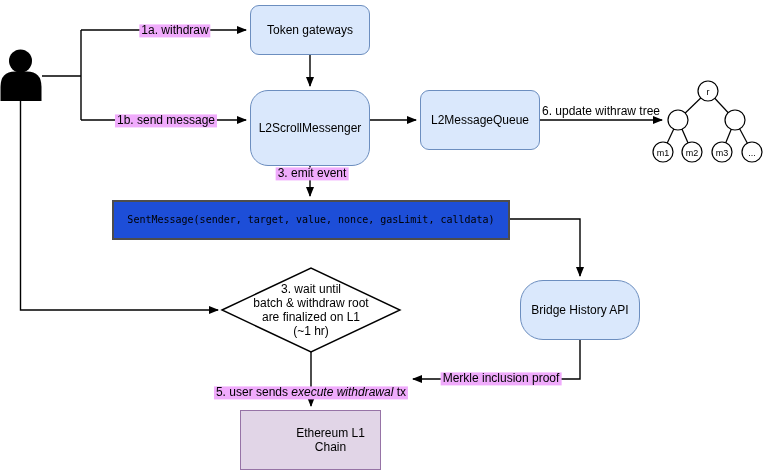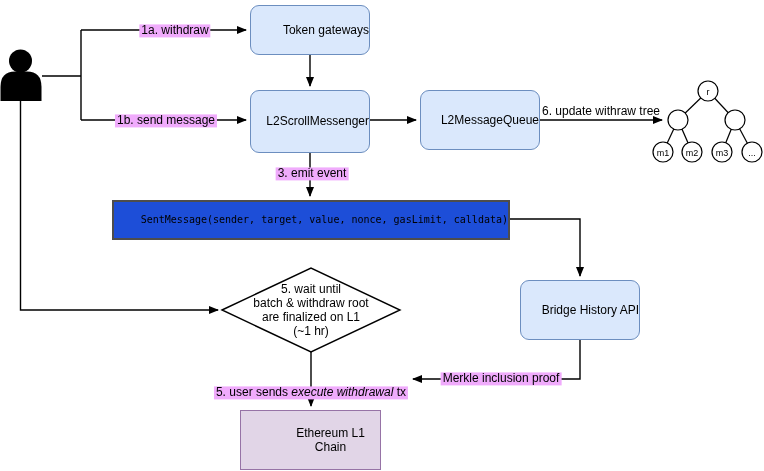--- a/index.html
+++ b/index.html
@@ -4,21 +4,21 @@
 <style>
   html,body { margin:0; padding:0; }
   body { width:764px; height:471px; position:relative; background:#ffffff;
          font-family:"Liberation Sans", sans-serif; color:#000; overflow:hidden; }
 
   #canvas { position:relative; width:764px; height:471px; }
 
   svg.wires { position:absolute; left:0; top:0; z-index:1; }
 
   .node { position:absolute; z-index:2; box-sizing:border-box;
-          display:flex; align-items:center; justify-content:flex-end;
+          display:flex; align-items:center; justify-content:center;
           text-align:center; font-size:12px; line-height:1.2; }
   .node.blue   { background:#dae8fc; border:1px solid #6c8ebf; border-radius:9px; }
   .node.purple { background:#e1d5e7; border:1px solid #9673a6;padding-left:40px; }
   .node.event  { background:#1d4ed8; border:2px solid #4d4d4d;
                  font-family:"DejaVu Sans Mono", monospace; font-size:10px;
                  white-space:nowrap; }
 
   .edge-label { position:absolute; z-index:3; transform:translate(-50%,-50%);
                 background:#f0abfc; padding:0 2px; font-size:12px;
                 white-space:nowrap; line-height:1.1; }
@@ -91,40 +91,40 @@
         <text x="722" y="155.5">m3</text>
         <text x="752" y="155.5">...</text>
       </g>
     </g>
   </svg>
 
   <div class="node blue" style="left:250px; top:5px; width:120px; height:50px;">
     <span>Token gateways</span>
   </div>
 
-  <div class="node blue" style="left:250px; top:90px; width:120px; height:63px;">
+  <div class="node blue" style="left:250px; top:90px; width:120px; height:76px;border-radius:18px;">
     <span>L2ScrollMessenger</span>
   </div>
 
   <div class="node blue" style="left:420px; top:90px; width:120px; height:60px;">
     <span>L2MessageQueue</span>
   </div>
 
   <div class="node event" style="left:112px; top:200px; width:398px; height:40px;">
     <span>SentMessage(sender, target, value, nonce, gasLimit, calldata)</span>
   </div>
 
   <div class="diamond-text">
-    <div>5. wait until</div>
+    <div>3. wait until</div>
     <div>batch &amp; withdraw root</div>
     <div>are finalized on L1</div>
     <div>(~1 hr)</div>
   </div>
 
-  <div class="node blue" style="left:520px; top:280px; width:120px; height:60px;">
+  <div class="node blue" style="left:520px; top:280px; width:120px; height:60px;border-radius:23px;">
     <span>Bridge History API</span>
   </div>
 
   <div class="node purple" style="left:240px; top:410px; width:141px; height:60px;">
     <span>Ethereum L1 Chain</span>
   </div>
 
   <div class="edge-label" style="left:175px; top:31px;">1a. withdraw</div>
 
   <div class="edge-label" style="left:166px; top:121px;">1b. send message</div>

